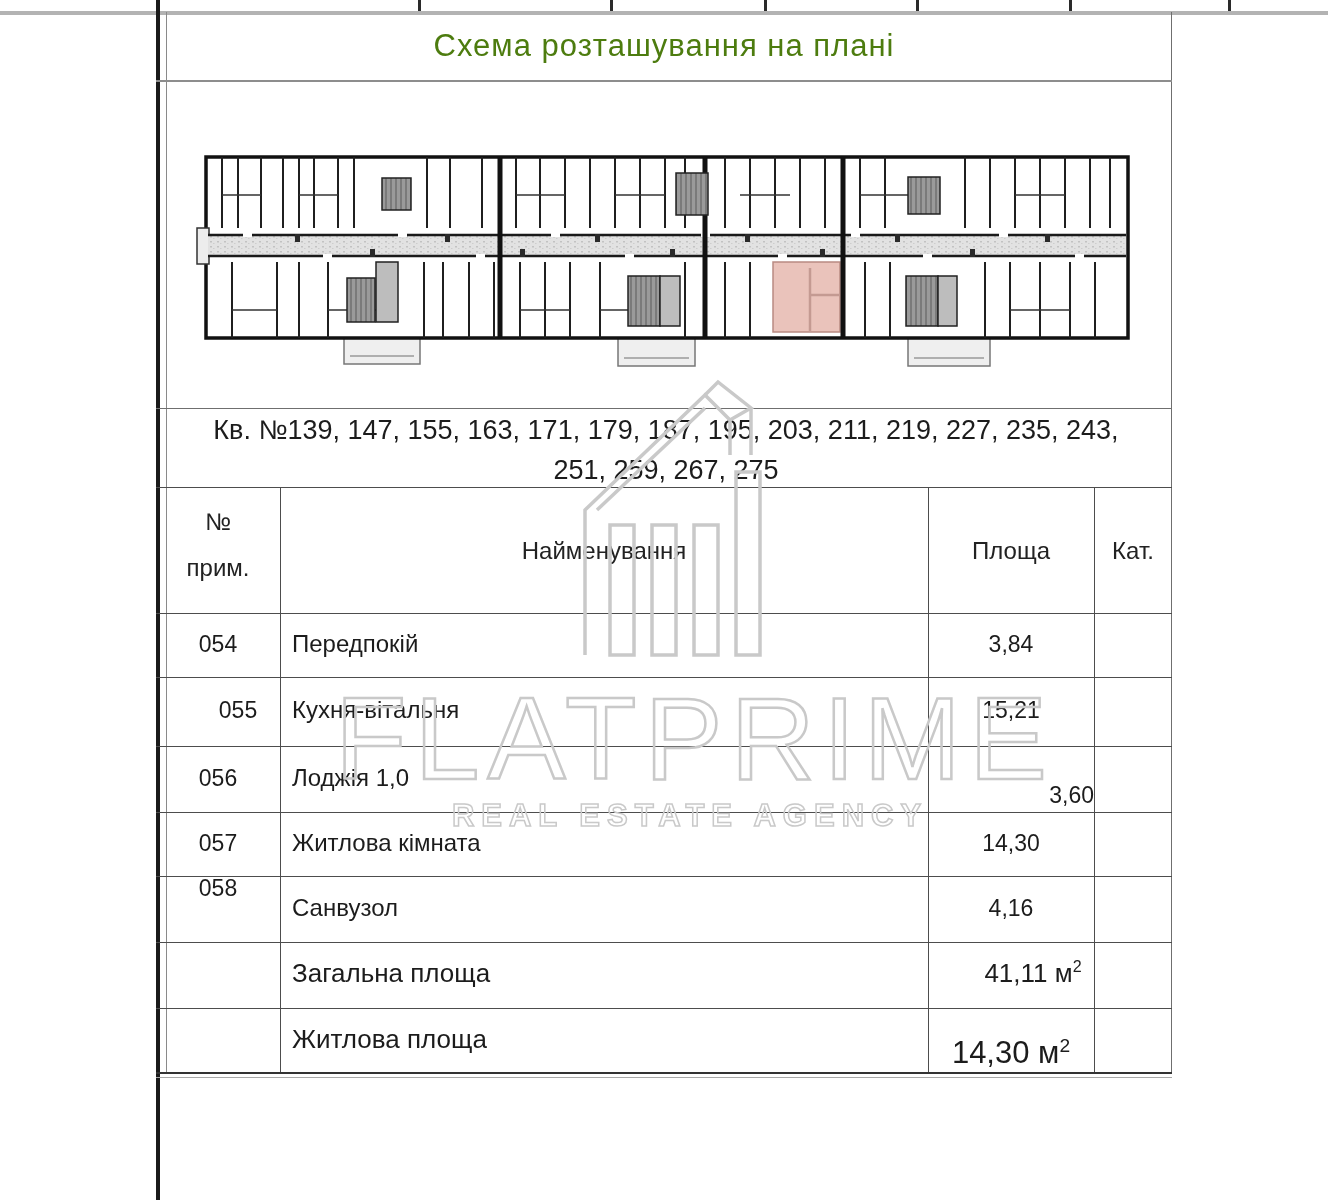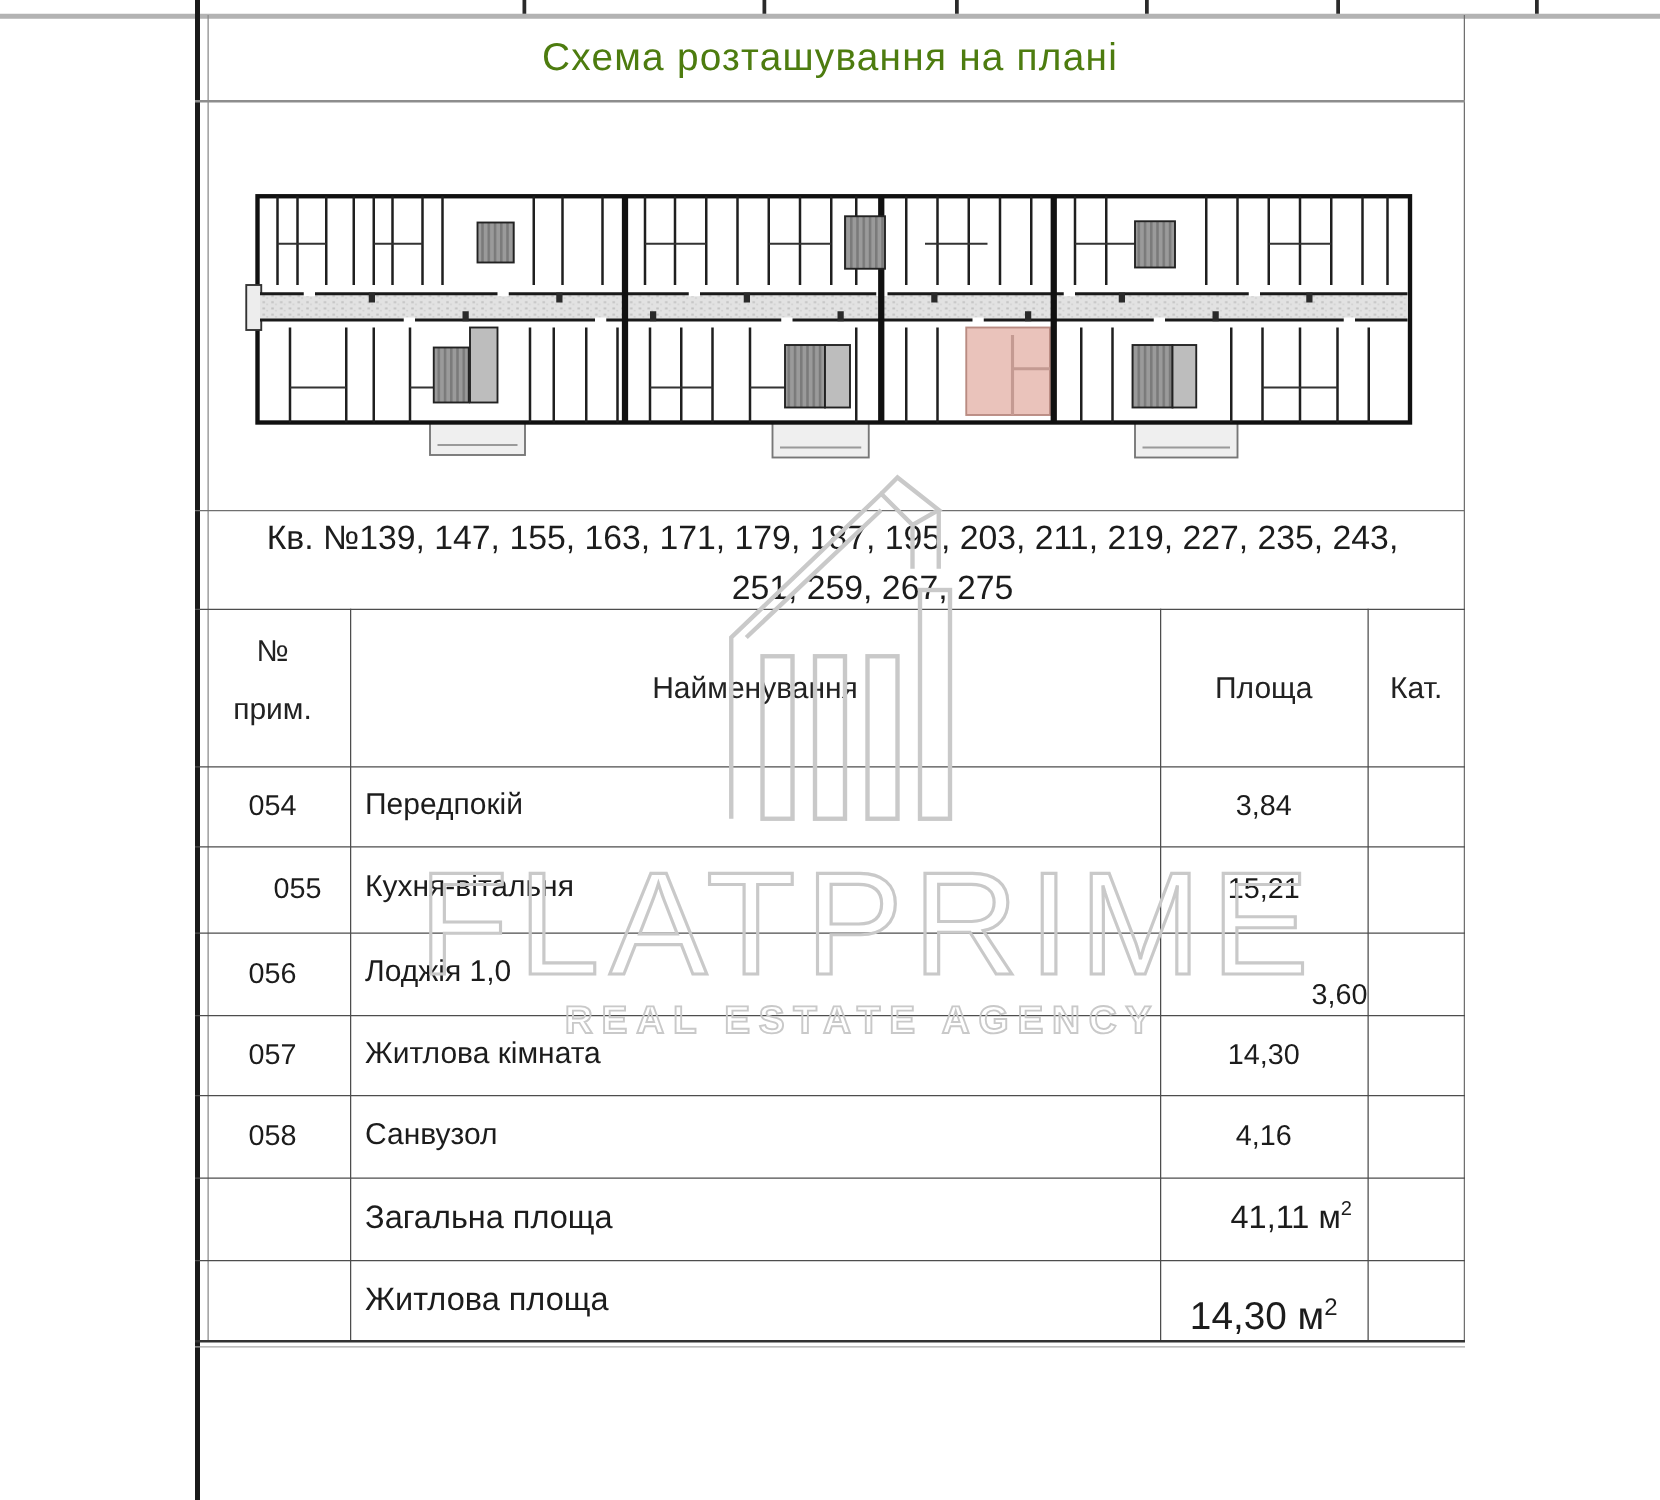--- a/index.html
+++ b/index.html
@@ -14,21 +14,21 @@
   .left-thin{position:absolute;left:166px;top:12px;width:1px;height:1060px;background:#8a8a8a;}
   .right-border{position:absolute;left:1171px;top:12px;width:1px;height:1060px;background:#6f6f6f;}
   .top-band{position:absolute;left:0;top:11px;width:1328px;height:4px;background:#b3b3b3;}
   .tick{position:absolute;top:0;width:3px;height:11px;background:#2a2a2a;}
   
   .title{
     position:absolute;left:156px;top:28px;width:1016px;text-align:center;
     font-size:31px;letter-spacing:1px;color:#4d7c0f;white-space:nowrap;
   }
   .kv-line1{position:absolute;left:160px;top:415px;width:1012px;text-align:center;font-size:27px;white-space:nowrap;}
-  .kv-line2{position:absolute;left:160px;top:455px;width:1012px;text-align:center;font-size:27px;white-space:nowrap;padding-left:32px;}
+  .kv-line2{position:absolute;left:160px;top:455px;width:1012px;text-align:center;font-size:27px;white-space:nowrap;}
   .hdr{position:absolute;text-align:center;font-size:24px;color:#222;}
   .cell-num{position:absolute;left:156px;width:124px;text-align:center;font-size:23px;}
   .cell-name{position:absolute;left:292px;width:620px;text-align:left;font-size:24px;white-space:nowrap;}
   .cell-area{position:absolute;left:928px;width:166px;text-align:center;font-size:23px;white-space:nowrap;}
   .total-name{font-size:26px;}
   .total-area-1{font-size:26px;padding-left:22px;}
   .total-area-2{font-size:31px;margin-top:16px;}
   sup{font-size:0.62em;vertical-align:super;line-height:0;}
   
   .wm{pointer-events:none;z-index:40;}
@@ -204,21 +204,21 @@
     <div class="cell-num" style="top:765px;">056</div>
     <div class="cell-name" style="top:764px;">Лоджія 1,0</div>
     <div class="cell-area" style="top:782px;text-align:right;">3,60</div>
   </div>
   <div>
     <div class="cell-num" style="top:830px;">057</div>
     <div class="cell-name" style="top:829px;">Житлова кімната</div>
     <div class="cell-area" style="top:830px;">14,30</div>
   </div>
   <div>
-    <div class="cell-num" style="top:895px;text-align:center;">058</div>
+    <div class="cell-num" style="top:875px;text-align:center;">058</div>
     <div class="cell-name" style="top:894px;">Санвузол</div>
     <div class="cell-area" style="top:895px;">4,16</div>
   </div>
 
   <div>
     <div class="cell-name total-name" style="top:958px;">Загальна площа</div>
     <div class="cell-area total-area-1" style="top:958px;">
       <span>41,11</span>&nbsp;<span>м</span><sup>2</sup>
     </div>
   </div>

